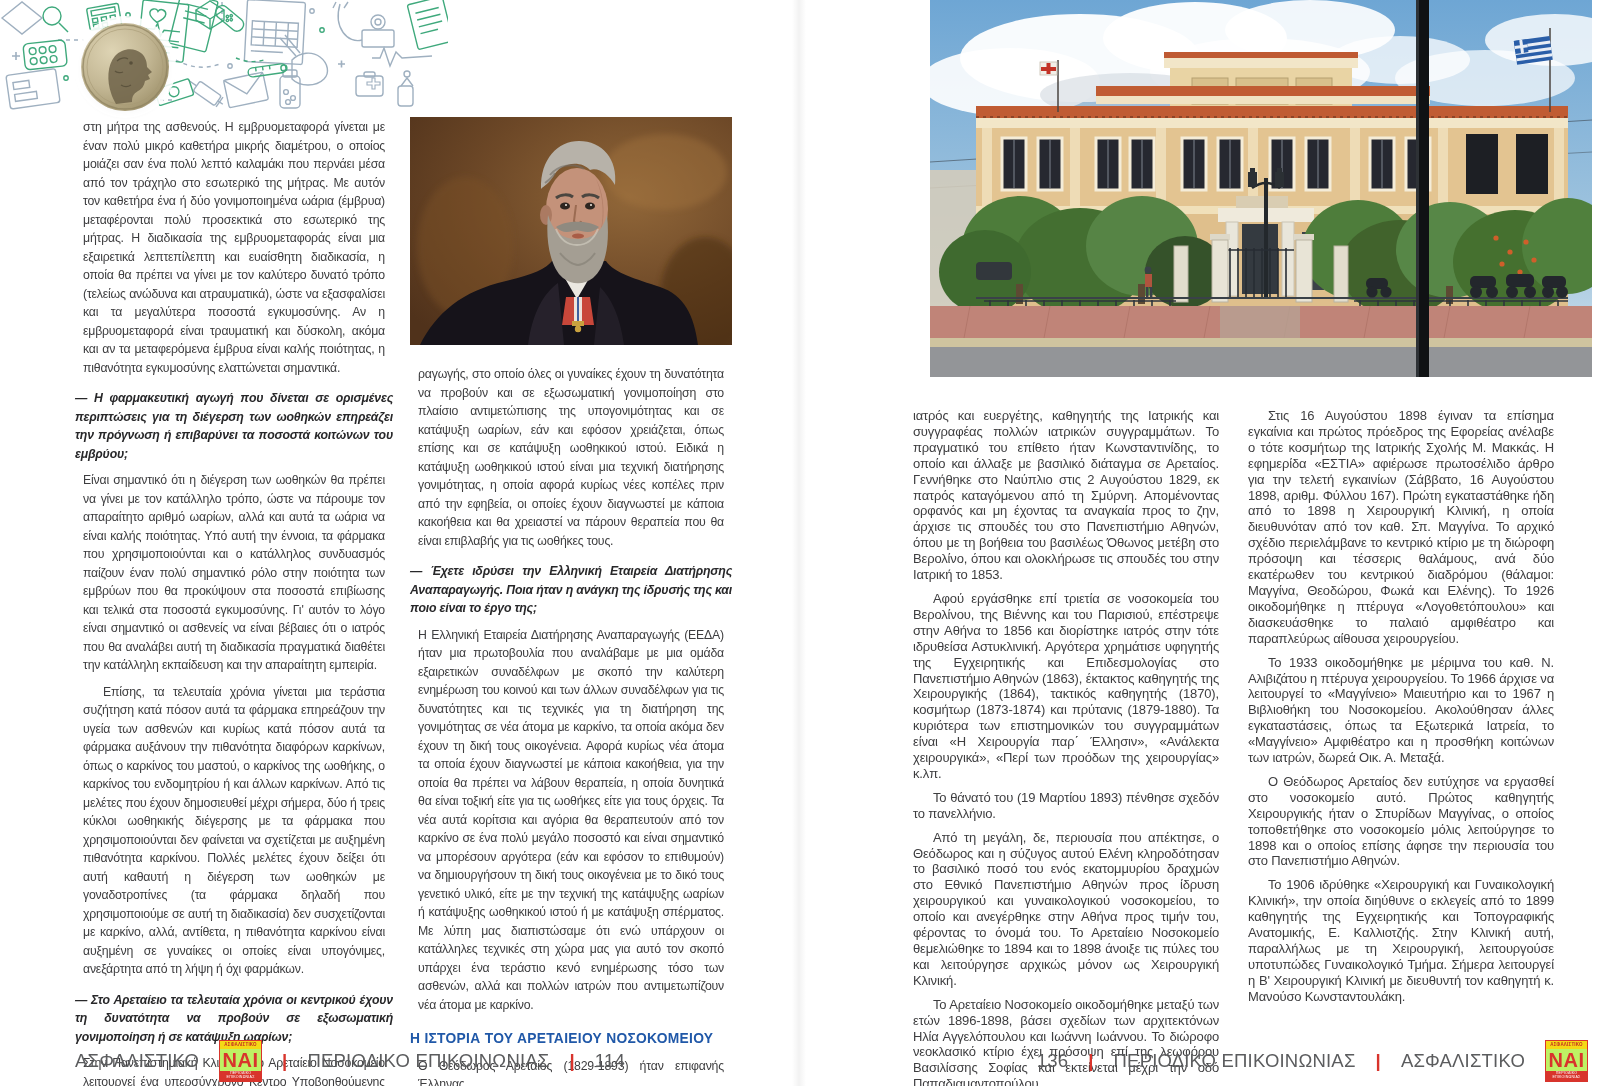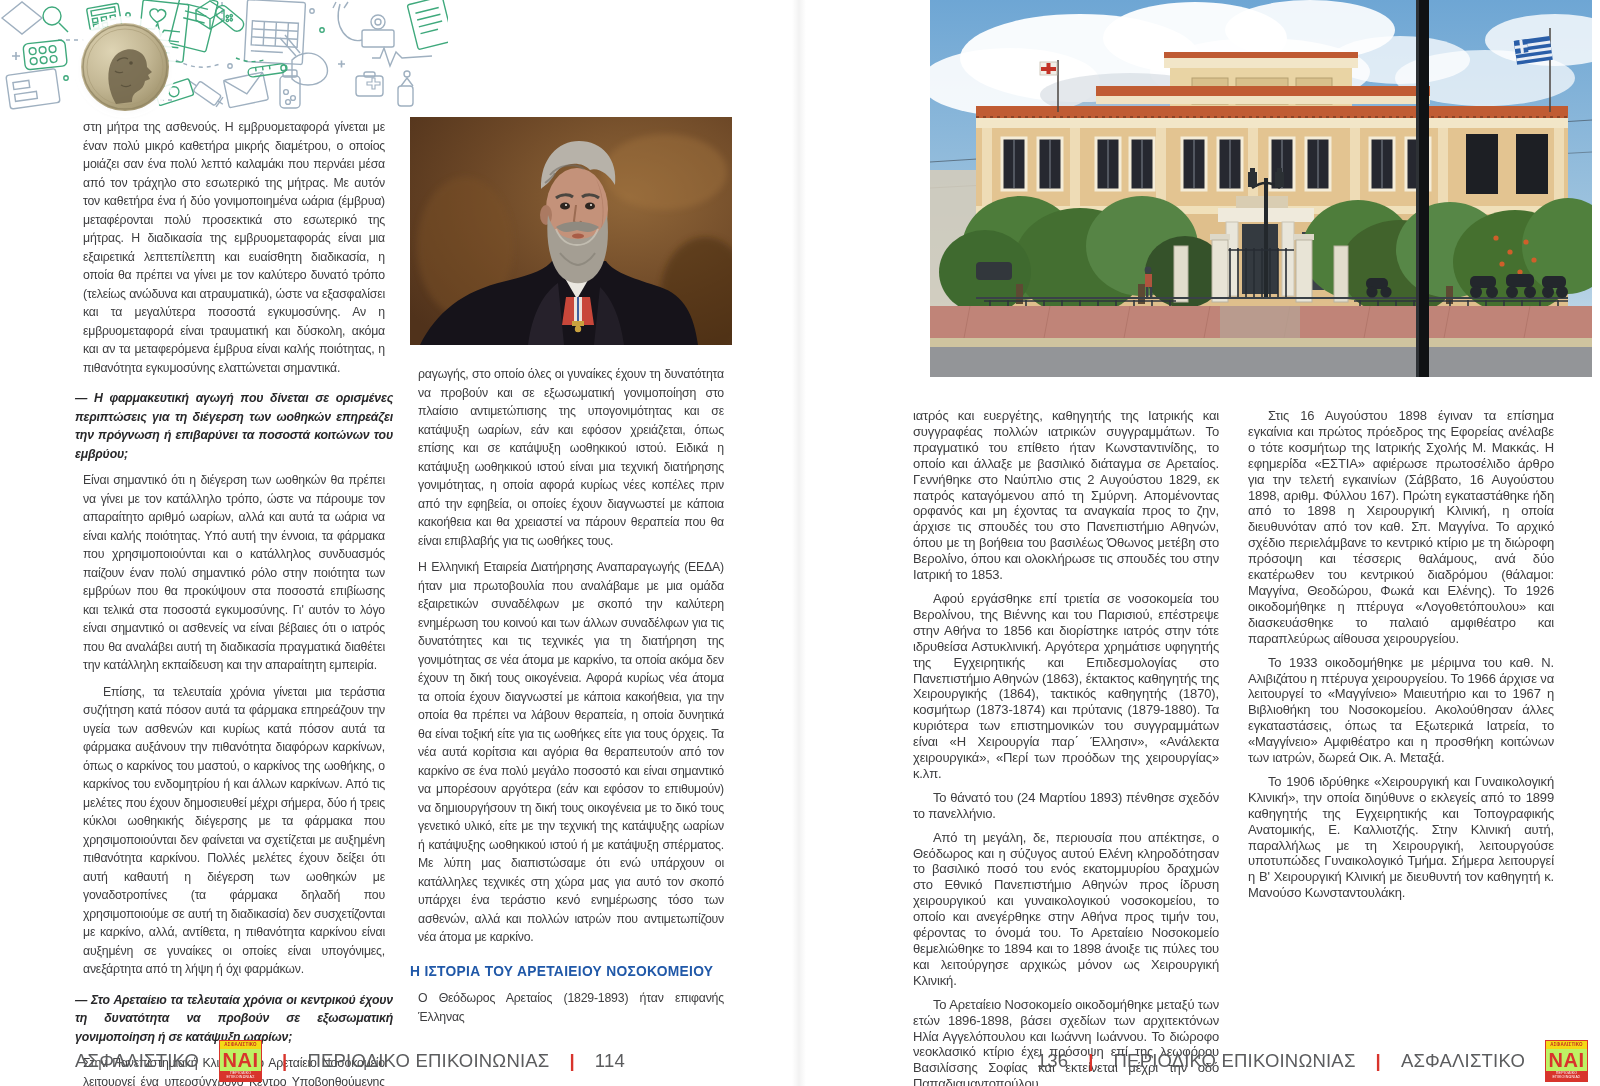--- a/index.html
+++ b/index.html
@@ -230,20 +230,21 @@
     <path d="M166,88 L164,104 C165,108 170,108 171,104" stroke="#9b6b52" stroke-width="2" fill="none"></path>
     <path d="M138,98 C135,128 142,152 153,161 C162,168 174,168 183,161 C196,150 200,126 197,98 C192,115 183,122 167,122 C151,122 143,114 138,98 Z" fill="#a49e93"></path>
     <path d="M146,112 c4,10 10,16 21,16 c11,0 17,-6 21,-16" fill="none" stroke="#cfcabe" stroke-width="2" opacity=".7"></path>
     <path d="M146,110 C156,103 178,103 189,110 C183,117 174,115 167,113 C160,115 152,117 146,110 Z" fill="#8f8a80"></path>
     <ellipse cx="168" cy="119" rx="6" ry="2.6" fill="#a5523d" opacity=".85"></ellipse>
     <path d="M150,136 c6,8 14,12 18,12 c4,0 12,-4 17,-12" fill="none" stroke="#8a847a" stroke-width="2" opacity=".8"></path>
   </svg>
 
   <div id="col-2" class="col colL">
     <p>ραγωγής, στο οποίο όλες οι γυναίκες έχουν τη δυνατότητα να προβούν και σε εξωσωματική γονιμοποίηση στο πλαίσιο αντιμετώπισης της υπογονιμότητας και σε κατάψυξη ωαρίων, εάν και εφόσον χρειάζεται, όπως επίσης και σε κατάψυξη ωοθηκικού ιστού. Ειδικά η κατάψυξη ωοθηκικού ιστού είναι μια τεχνική διατήρησης γονιμότητας, η οποία αφορά κυρίως νέες κοπέλες πριν από την εφηβεία, οι οποίες έχουν διαγνωστεί με κάποια κακοήθεια και θα χρειαστεί να πάρουν θεραπεία που θα είναι επιβλαβής για τις ωοθήκες τους.</p>
+    <p class="q">— Έχετε ιδρύσει την Ελληνική Εταιρεία Διατήρησης Αναπαραγωγής. Ποια ήταν η ανάγκη της ίδρυσής της και ποιο είναι το έργο της;</p>
     <p>Η Ελληνική Εταιρεία Διατήρησης Αναπαραγωγής (ΕΕΔΑ) ήταν μια πρωτοβουλία που αναλάβαμε με μια ομάδα εξαιρετικών συναδέλφων με σκοπό την καλύτερη ενημέρωση του κοινού και των άλλων συναδέλφων για τις δυνατότητες και τις τεχνικές για τη διατήρηση της γονιμότητας σε νέα άτομα με καρκίνο, τα οποία ακόμα δεν έχουν τη δική τους οικογένεια. Αφορά κυρίως νέα άτομα τα οποία έχουν διαγνωστεί με κάποια κακοήθεια, για την οποία θα πρέπει να λάβουν θεραπεία, η οποία δυνητικά θα είναι τοξική είτε για τις ωοθήκες είτε για τους όρχεις. Τα νέα αυτά κορίτσια και αγόρια θα θεραπευτούν από τον καρκίνο σε ένα πολύ μεγάλο ποσοστό και είναι σημαντικό να μπορέσουν αργότερα (εάν και εφόσον το επιθυμούν) να δημιουργήσουν τη δική τους οικογένεια με το δικό τους γενετικό υλικό, είτε με την τεχνική της κατάψυξης ωαρίων ή κατάψυξης ωοθηκικού ιστού ή με κατάψυξη σπέρματος. Με λύπη μας διαπιστώσαμε ότι ενώ υπάρχουν οι κατάλληλες τεχνικές στη χώρα μας για αυτό τον σκοπό υπάρχει ένα τεράστιο κενό ενημέρωσης τόσο των ασθενών, αλλά και πολλών ιατρών που αντιμετωπίζουν νέα άτομα με καρκίνο.</p>
     <h3 class="blue">Η ΙΣΤΟΡΙΑ ΤΟΥ ΑΡΕΤΑΙΕΙΟΥ ΝΟΣΟΚΟΜΕΙΟΥ</h3>
     <p>Ο Θεόδωρος Αρεταίος (1829-1893) ήταν επιφανής Έλληνας</p>
   </div>
 
   <svg id="building" viewBox="0 0 662 377" aria-hidden="true">
     <defs>
       <linearGradient id="sky" x1="0" y1="0" x2="0" y2="1">
         <stop offset="0%" stop-color="#6ea6d4"></stop>
           <stop offset="70%" stop-color="#a8c9e0"></stop>
@@ -458,28 +459,29 @@
       <rect x="0" y="338" width="662" height="9" fill="#cfc49f"></rect>
       <rect x="0" y="347" width="662" height="30" fill="#939598"></rect>
     </g>
     <rect x="486" y="0" width="13" height="377" fill="#101214"></rect>
     <rect x="486" y="0" width="3" height="377" fill="#2e3236"></rect>
   </svg>
 
   <div id="col-3" class="col colR">
     <p>ιατρός και ευεργέτης, καθηγητής της Ιατρικής και συγγραφέας πολλών ιατρικών συγγραμμάτων. Το πραγματικό του επίθετο ήταν Κωνσταντινίδης, το οποίο και άλλαξε με βασιλικό διάταγμα σε Αρεταίος. Γεννήθηκε στο Ναύπλιο στις 2 Αυγούστου 1829, εκ πατρός καταγόμενου από τη Σμύρνη. Απομένοντας ορφανός και μη έχοντας τα αναγκαία προς το ζην, άρχισε τις σπουδές του στο Πανεπιστήμιο Αθηνών, όπου με τη βοήθεια του βασιλέως Όθωνος μετέβη στο Βερολίνο, όπου και ολοκλήρωσε τις σπουδές του στην Ιατρική το 1853.</p>
     <p class="ind">Αφού εργάσθηκε επί τριετία σε νοσοκομεία του Βερολίνου, της Βιέννης και του Παρισιού, επέστρεψε στην Αθήνα το 1856 και διορίστηκε ιατρός στην τότε ιδρυθείσα Αστυκλινική. Αργότερα χρημάτισε υφηγητής της Εγχειρητικής και Επιδεσμολογίας στο Πανεπιστήμιο Αθηνών (1863), έκτακτος καθηγητής της Χειρουργικής (1864), τακτικός καθηγητής (1870), κοσμήτωρ (1873-1874) και πρύτανις (1879-1880). Τα κυριότερα των επιστημονικών του συγγραμμάτων είναι «Η Χειρουργία παρ΄ Έλλησιν», «Ανάλεκτα χειρουργικά», «Περί των προόδων της χειρουργίας» κ.λπ.</p>
-    <p class="ind">Το θάνατό του (24 Μαρτίου 1893) πένθησε σχεδόν το πανελλήνιο.</p>
+    <p class="ind">Το θάνατό του (19 Μαρτίου 1893) πένθησε σχεδόν το πανελλήνιο.</p>
     <p class="ind">Από τη μεγάλη, δε, περιουσία που απέκτησε, ο Θεόδωρος και η σύζυγος αυτού Ελένη κληροδότησαν το βασιλικό ποσό του ενός εκατομμυρίου δραχμών στο Εθνικό Πανεπιστήμιο Αθηνών προς ίδρυση χειρουργικού και γυναικολογικού νοσοκομείου, το οποίο και ανεγέρθηκε στην Αθήνα προς τιμήν του, φέροντας το όνομά του. Το Αρεταίειο Νοσοκομείο θεμελιώθηκε το 1894 και το 1898 άνοιξε τις πύλες του και λειτούργησε αρχικώς μόνον ως Χειρουργική Κλινική.</p>
     <p class="ind">Το Αρεταίειο Νοσοκομείο οικοδομήθηκε μεταξύ των ετών 1896-1898, βάσει σχεδίων των αρχιτεκτόνων Ηλία Αγγελόπουλου και Ιωάννη Ιωάννου. Το διώροφο νεοκλασικό κτίριο έχει πρόσοψη επί της λεωφόρου Βασιλίσσης Σοφίας και εκτείνεται μέχρι την οδό Παπαδιαμαντοπούλου.</p>
   </div>
 
   <div id="col-4" class="col colR">
     <p class="ind">Στις 16 Αυγούστου 1898 έγιναν τα επίσημα εγκαίνια και πρώτος πρόεδρος της Εφορείας ανέλαβε ο τότε κοσμήτωρ της Ιατρικής Σχολής Μ. Μακκάς. Η εφημερίδα «ΕΣΤΙΑ» αφιέρωσε πρωτοσέλιδο άρθρο για την τελετή εγκαινίων (Σάββατο, 16 Αυγούστου 1898, αριθμ. Φύλλου 167). Πρώτη εγκαταστάθηκε ήδη από το 1898 η Χειρουργική Κλινική, η οποία διευθυνόταν από τον καθ. Σπ. Μαγγίνα. Το αρχικό σχέδιο περιελάμβανε το κεντρικό κτίριο με τη διώροφη πρόσοψη και τέσσερις θαλάμους, ανά δύο εκατέρωθεν του κεντρικού διαδρόμου (θάλαμοι: Μαγγίνα, Θεοδώρου, Φωκά και Ελένης). Το 1926 οικοδομήθηκε η πτέρυγα «Λογοθετόπουλου» και διασκευάσθηκε το παλαιό αμφιθέατρο και παραπλεύρως αίθουσα χειρουργείου.</p>
     <p class="ind">Το 1933 οικοδομήθηκε με μέριμνα του καθ. Ν. Αλιβιζάτου η πτέρυγα χειρουργείου. Το 1966 άρχισε να λειτουργεί το «Μαγγίνειο» Μαιευτήριο και το 1967 η Βιβλιοθήκη του Νοσοκομείου. Ακολούθησαν άλλες εγκαταστάσεις, όπως τα Εξωτερικά Ιατρεία, το «Μαγγίνειο» Αμφιθέατρο και η προσθήκη κοιτώνων των ιατρών, δωρεά Οικ. Α. Μεταξά.</p>
+    <p class="ind">Ο Θεόδωρος Αρεταίος δεν ευτύχησε να εργασθεί στο νοσοκομείο αυτό. Πρώτος καθηγητής Χειρουργικής ήταν ο Σπυρίδων Μαγγίνας, ο οποίος τοποθετήθηκε στο νοσοκομείο μόλις λειτούργησε το 1898 και ο οποίος επίσης άφησε την περιουσία του στο Πανεπιστήμιο Αθηνών.</p>
     <p class="ind">Το 1906 ιδρύθηκε «Χειρουργική και Γυναικολογική Κλινική», την οποία διηύθυνε ο εκλεγείς από το 1899 καθηγητής της Εγχειρητικής και Τοπογραφικής Ανατομικής, Ε. Καλλιοτζής. Στην Κλινική αυτή, παραλλήλως με τη Χειρουργική, λειτουργούσε υποτυπώδες Γυναικολογικό Τμήμα. Σήμερα λειτουργεί η Β' Χειρουργική Κλινική με διευθυντή τον καθηγητή κ. Μανούσο Κωνσταντουλάκη.</p>
   </div>
 
   <div class="gutter"></div>
 
   <div class="footer" id="footer-left">
     <span>ΑΣΦΑΛΙΣΤΙΚΟ</span>
     <span class="nai">
       <span class="nai-top">ΑΣΦΑΛΙΣΤΙΚΟ</span>
       <span class="nai-main">ΝΑΙ</span>

